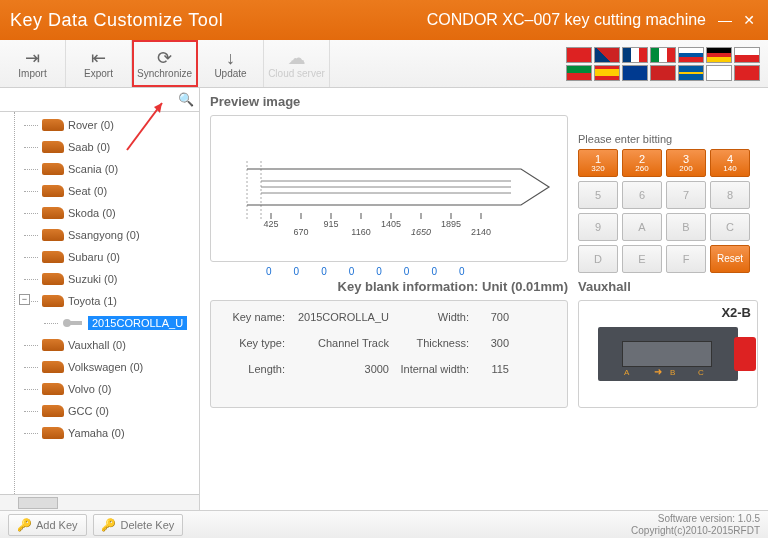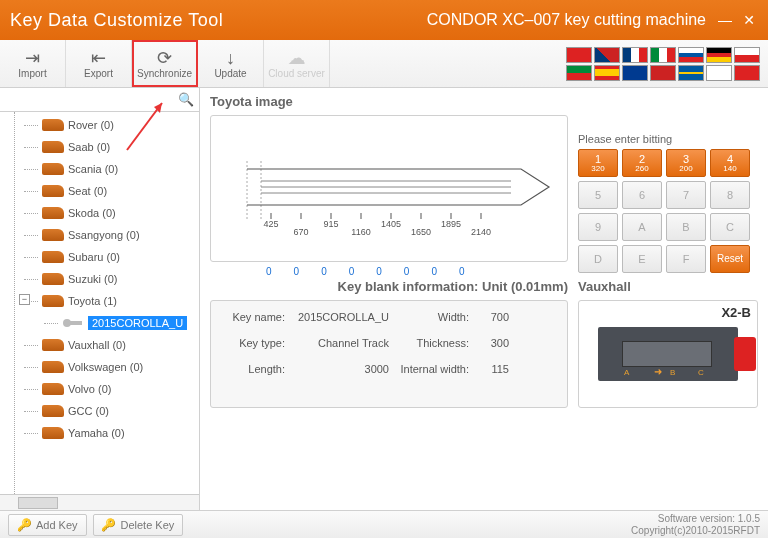--- a/index.html
+++ b/index.html
@@ -211,21 +211,21 @@
           <span class="car-icon"></span>
           <span class="tree-label">Yamaha (0)</span>
         </div>
       </div>
     <div class="hscroll">
         <div class="hscroll-thumb"></div>
       </div>
   </div>
 
   <div class="right-pane">
-    <div class="preview-header">Toyota image</div>
+    <div class="preview-header">Preview image</div>
     <div class="preview-row">
       <div class="preview-box">
         <svg class="key-outline" width="320" height="60">
           <line x1="6" y1="0" x2="6" y2="60" stroke="#aaa" stroke-dasharray="2,2"></line>
           <line x1="20" y1="0" x2="20" y2="60" stroke="#aaa" stroke-dasharray="2,2"></line>
           <path d="M 6 8 L 280 8 L 308 26 L 280 44 L 6 44" fill="none" stroke="#555" stroke-width="1.2"></path>
           <line x1="20" y1="20" x2="270" y2="20" stroke="#888"></line>
           <line x1="20" y1="26" x2="270" y2="26" stroke="#888"></line>
           <line x1="20" y1="32" x2="270" y2="32" stroke="#888"></line>
         </svg>
@@ -234,21 +234,21 @@
             <span style="left: 20px; top: 0px;">425</span>
             <span class="tick-line" style="left: 50px;"></span>
             <span style="left: 50px; top: 8px;">670</span>
             <span class="tick-line" style="left: 80px;"></span>
             <span style="left: 80px; top: 0px;">915</span>
             <span class="tick-line" style="left: 110px;"></span>
             <span style="left: 110px; top: 8px;">1160</span>
             <span class="tick-line" style="left: 140px;"></span>
             <span style="left: 140px; top: 0px;">1405</span>
             <span class="tick-line" style="left: 170px;"></span>
-            <span style="left: 170px; top: 8px;">1650</span>
+            <span style="left: 170px; top: 8px; font-style: italic;">1650</span>
             <span class="tick-line" style="left: 200px;"></span>
             <span style="left: 200px; top: 0px;">1895</span>
             <span class="tick-line" style="left: 230px;"></span>
             <span style="left: 230px; top: 8px;">2140</span>
           </div>
         <div class="zeros" id="zeros">
             <span>0</span>
             <span>0</span>
             <span>0</span>
             <span>0</span>

